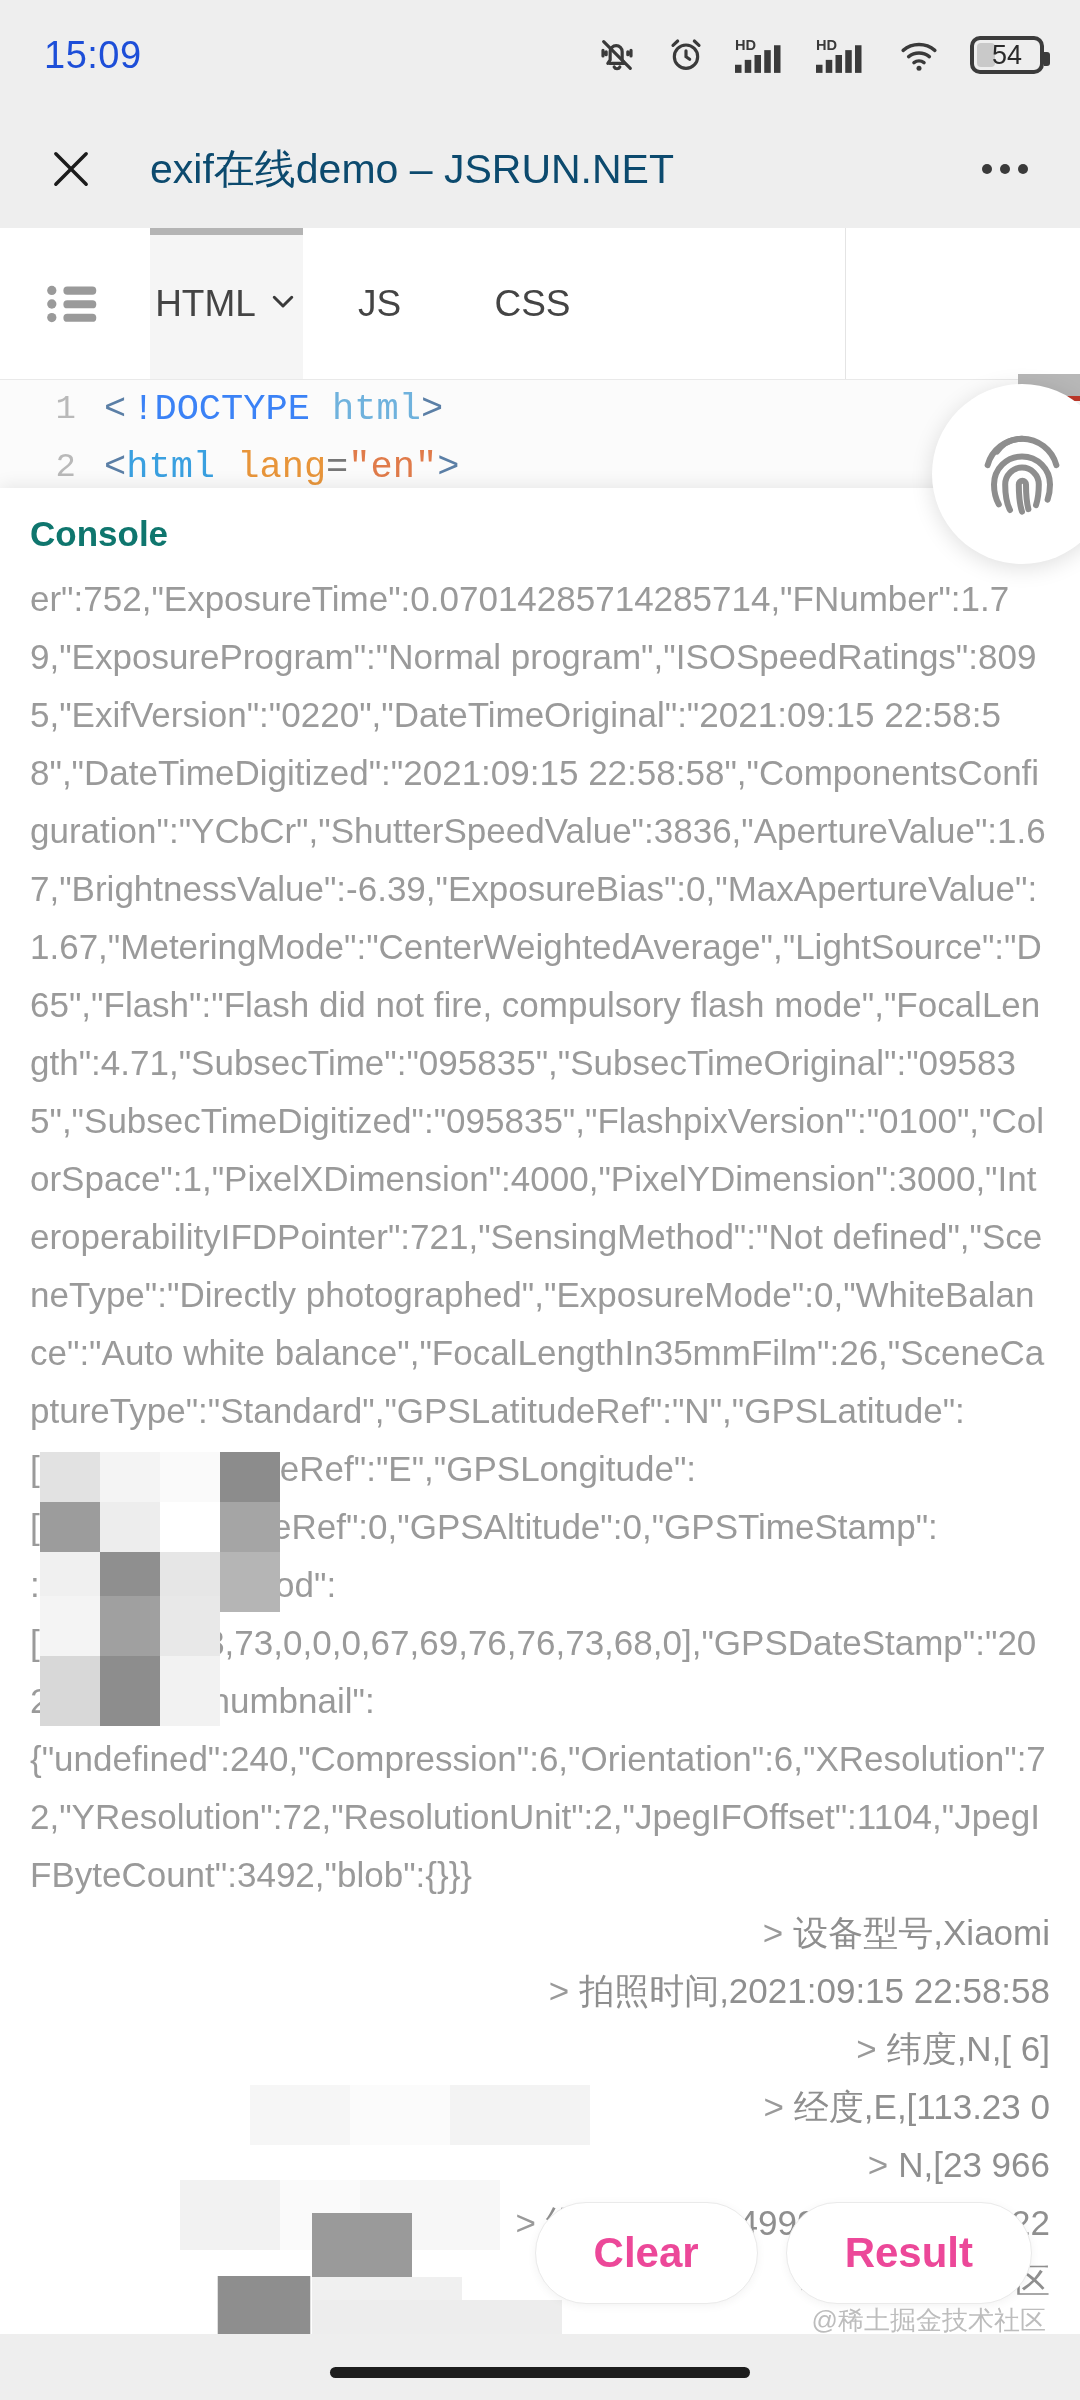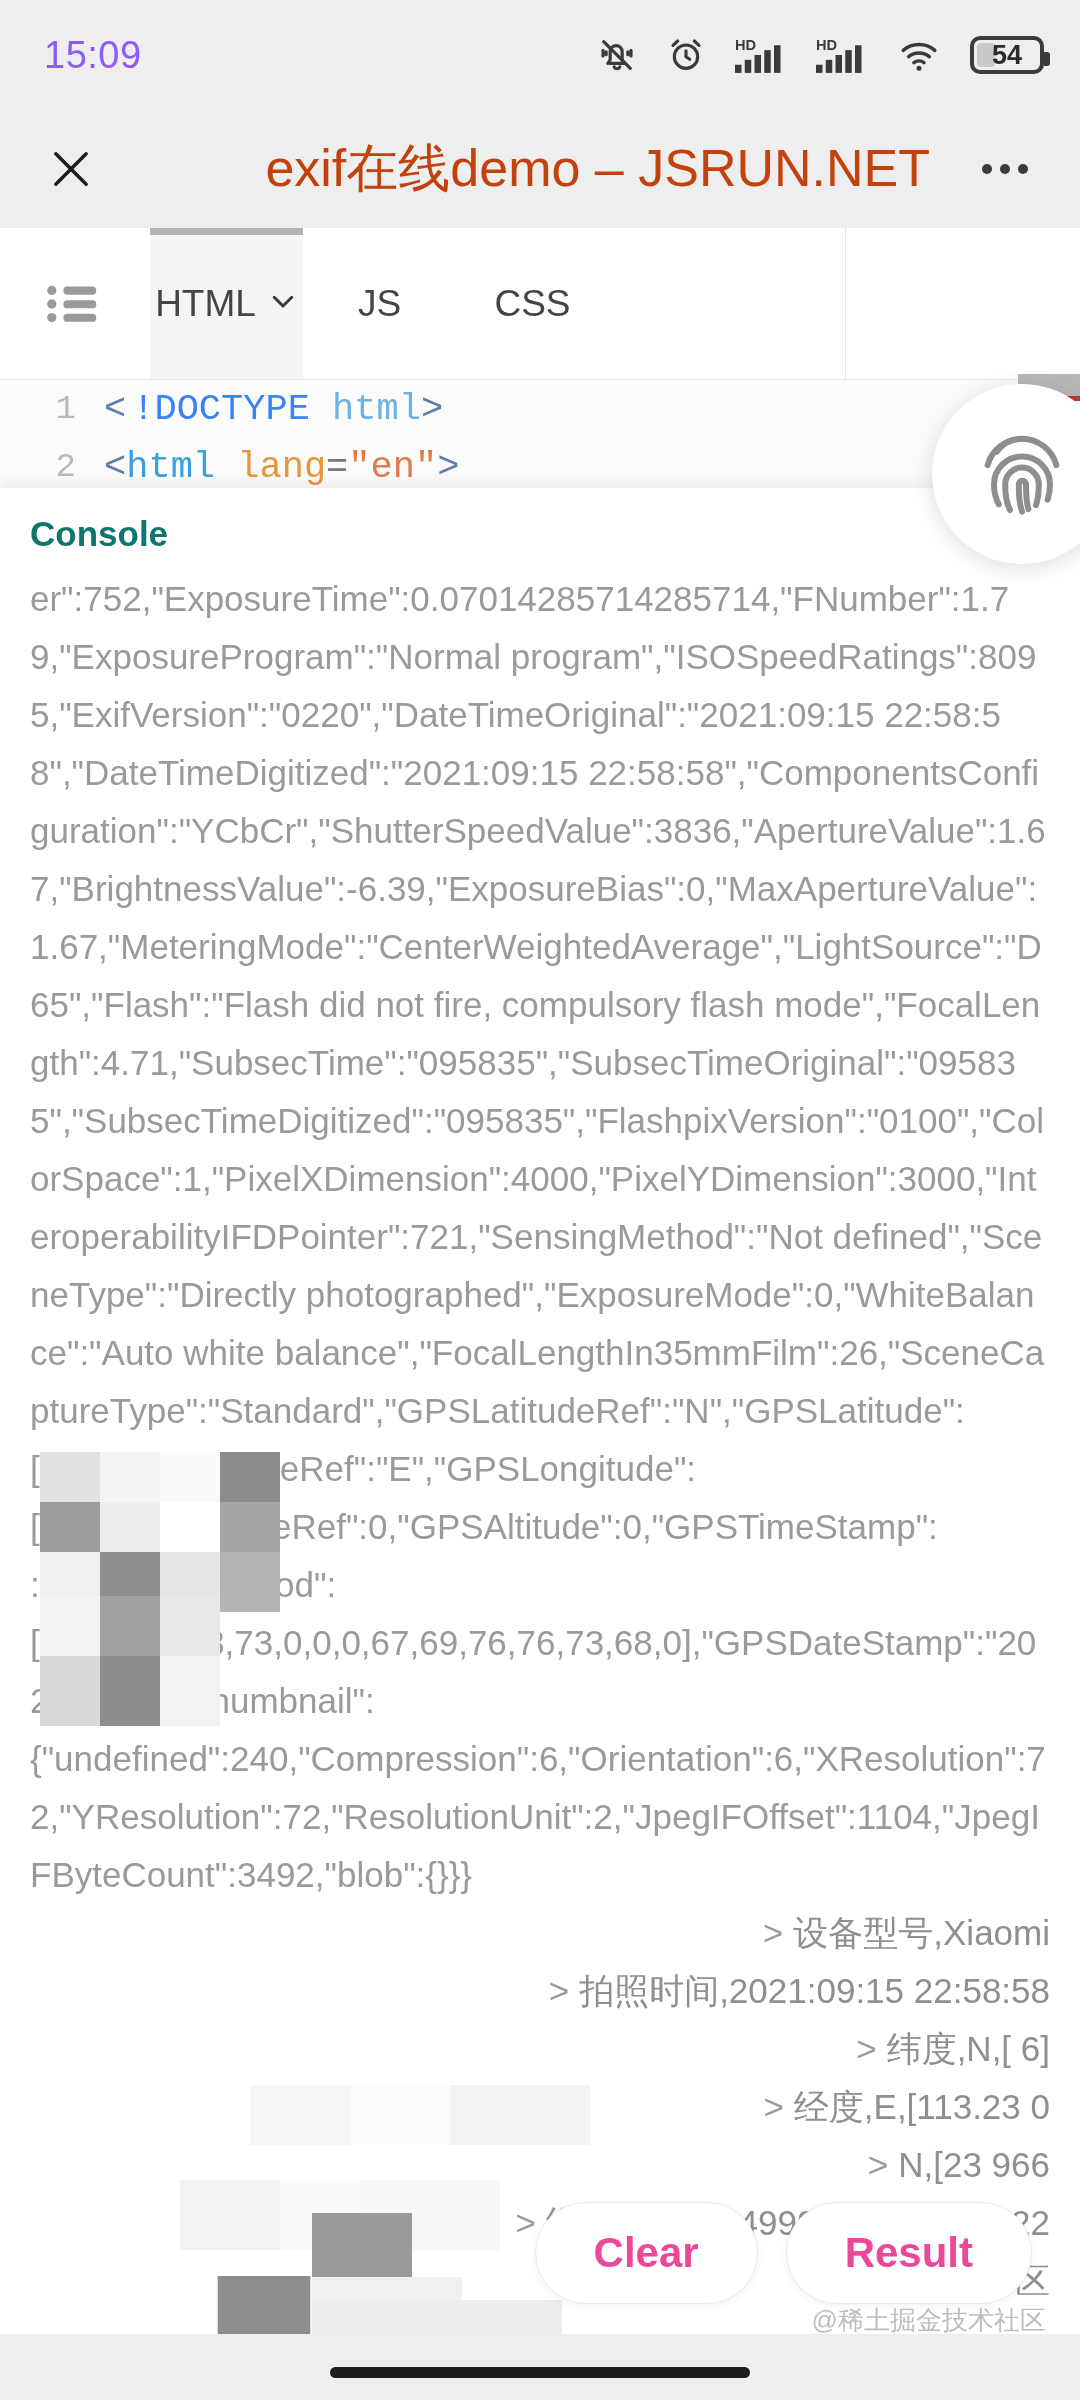--- a/index.html
+++ b/index.html
@@ -11,55 +11,55 @@
     position:relative;
   }
   
   .statusbar{
     position:absolute; top:0; left:0; width:1080px; height:110px;
     background:#eeeeee;
     display:flex; align-items:center;
   }
   .sb-time{
     position:absolute; left:44px; top:50%; transform:translateY(-50%);
-    font-size:38px; color:#8b5cf6; letter-spacing:.5px;
+    font-size:38px; color:#1d4ed8; letter-spacing:.5px;
   }
   .sb-icons{
     position:absolute; right:36px; top:50%; transform:translateY(-50%);
     display:flex; align-items:center; gap:29px;
   }
   .sb-icons svg{ display:block; }
   .batt{
     position:relative; width:74px; height:38px;
     border:4px solid #3b3b3b; border-radius:10px;
     display:flex; align-items:center; justify-content:center;
   }
   .batt:after{
     content:""; position:absolute; right:-10px; top:12px;
     width:6px; height:14px; background:#3b3b3b; border-radius:0 3px 3px 0;
   }
   .batt .fill{
     position:absolute; left:3px; top:3px; bottom:3px; width:18px;
     background:#c9c9c9; border-radius:4px;
   }
-  .batt span{ position:relative; font-size:27px; color:#2b2b2b; font-weight:700; z-index:2;}
+  .batt span{ position:relative; font-size:27px; color:#2b2b2b; font-weight:400; z-index:2;}
   
   .appbar{
     position:absolute; top:110px; left:0; width:1080px; height:118px;
     background:#eeeeee;
     display:flex; align-items:center;
   }
   .close-btn{
     position:absolute; left:36px; width:70px; height:70px;
     display:flex; align-items:center; justify-content:center;
     cursor:pointer;
   }
   .appbar-title{
-    width:100%; text-align:right;
-    font-size:52px; color:#c2410c; font-weight:400;
+    width:100%; text-align:left;
+    font-size:41px; color:#0c4a6e; font-weight:400;
     padding:0 150px;
     white-space:nowrap; overflow:hidden; text-overflow:ellipsis;
   }
   .more-btn{
     position:absolute; right:40px; width:70px; height:70px;
     display:flex; align-items:center; justify-content:center; gap:8px;
     cursor:pointer;
   }
   .more-btn i{ width:10px; height:10px; border-radius:50%; background:#3a3a3a; display:block;}
   

